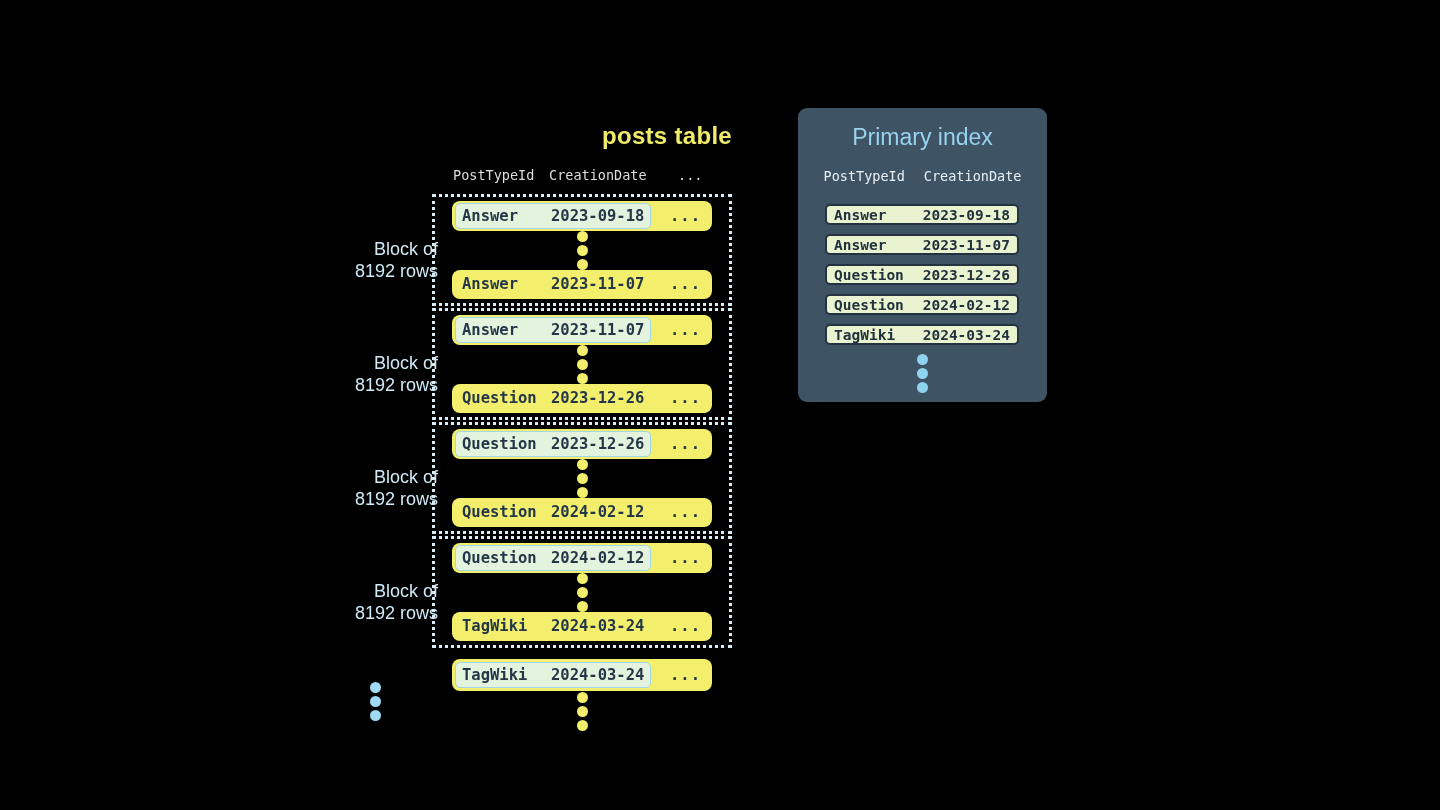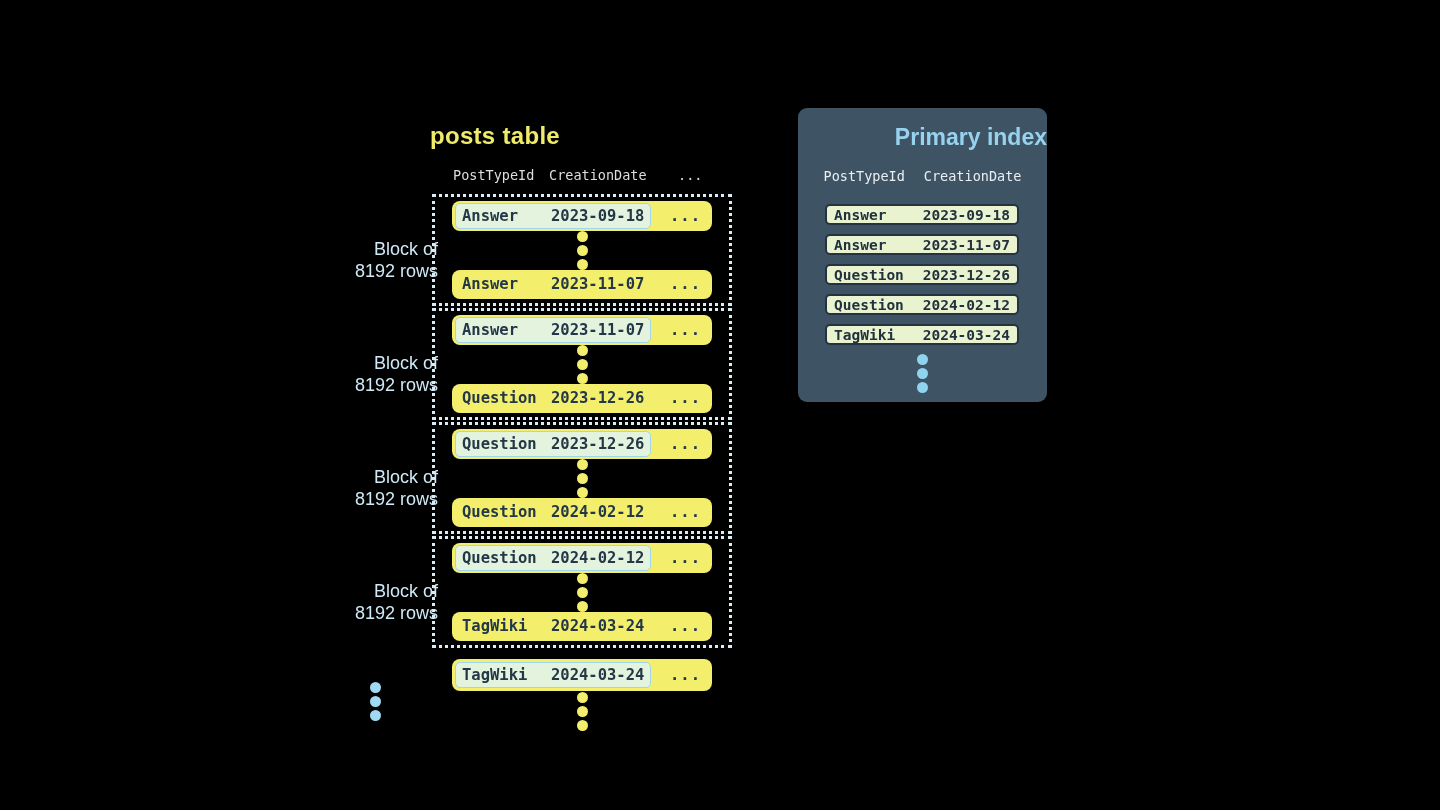--- a/index.html
+++ b/index.html
@@ -5,21 +5,21 @@
   * { margin:0; padding:0; box-sizing:border-box; }
   html,body { background:#000; }
   body {
     width:1440px; height:810px; position:relative; overflow:hidden;
     font-family:"DejaVu Sans Mono", monospace;
   }
   .canvas { position:absolute; inset:0; background:#000; }
 
   
   .posts-title {
-    position:absolute; left:430px; top:122px; width:302px; text-align:left;
+    position:absolute; left:430px; top:122px; width:302px; text-align:right;
     font-family:"Liberation Sans", sans-serif; font-weight:600; font-size:24px;
     color:#f0ec6a; letter-spacing:.3px;
   }
   .posts-header {
     position:absolute; left:432px; top:167px; width:300px; height:18px;
     color:#dedede; font-size:13.5px; font-weight:500;
   }
   .posts-header .c1 { position:absolute; left:21px; }
   .posts-header .c2 { position:absolute; left:117px; }
   .posts-header .c3 { position:absolute; left:246px; }
@@ -62,22 +62,22 @@
   .overflow-row { position:absolute; left:452px; top:659px; }
   .table-more-dots { position:absolute; left:432px; top:692px; width:300px; display:flex; justify-content:center; }
   .left-more-dots  { position:absolute; left:314px; top:682px; width:122px; display:flex; justify-content:center; }
 
   
   .panel {
     position:absolute; left:798px; top:108px; width:249px; height:294px;
     background:#3e5464; border-radius:9px;
   }
   .panel-title {
-    position:absolute; top:16px; width:100%; text-align:right;
-    font-family:"Liberation Sans", sans-serif; font-weight:700;
+    position:absolute; top:16px; width:100%; text-align:center;
+    font-family:"Liberation Sans", sans-serif; font-weight:400;
     font-size:23px; color:#97d3ee;
   }
   .panel-header {
     position:absolute; top:60px; width:100%; display:flex;
     justify-content:center; gap:19px; font-size:13.5px; color:#e9eff4;
   }
   .index-rows {
     position:absolute; left:27px; top:96px;
     display:flex; flex-direction:column; gap:9px;
   }

